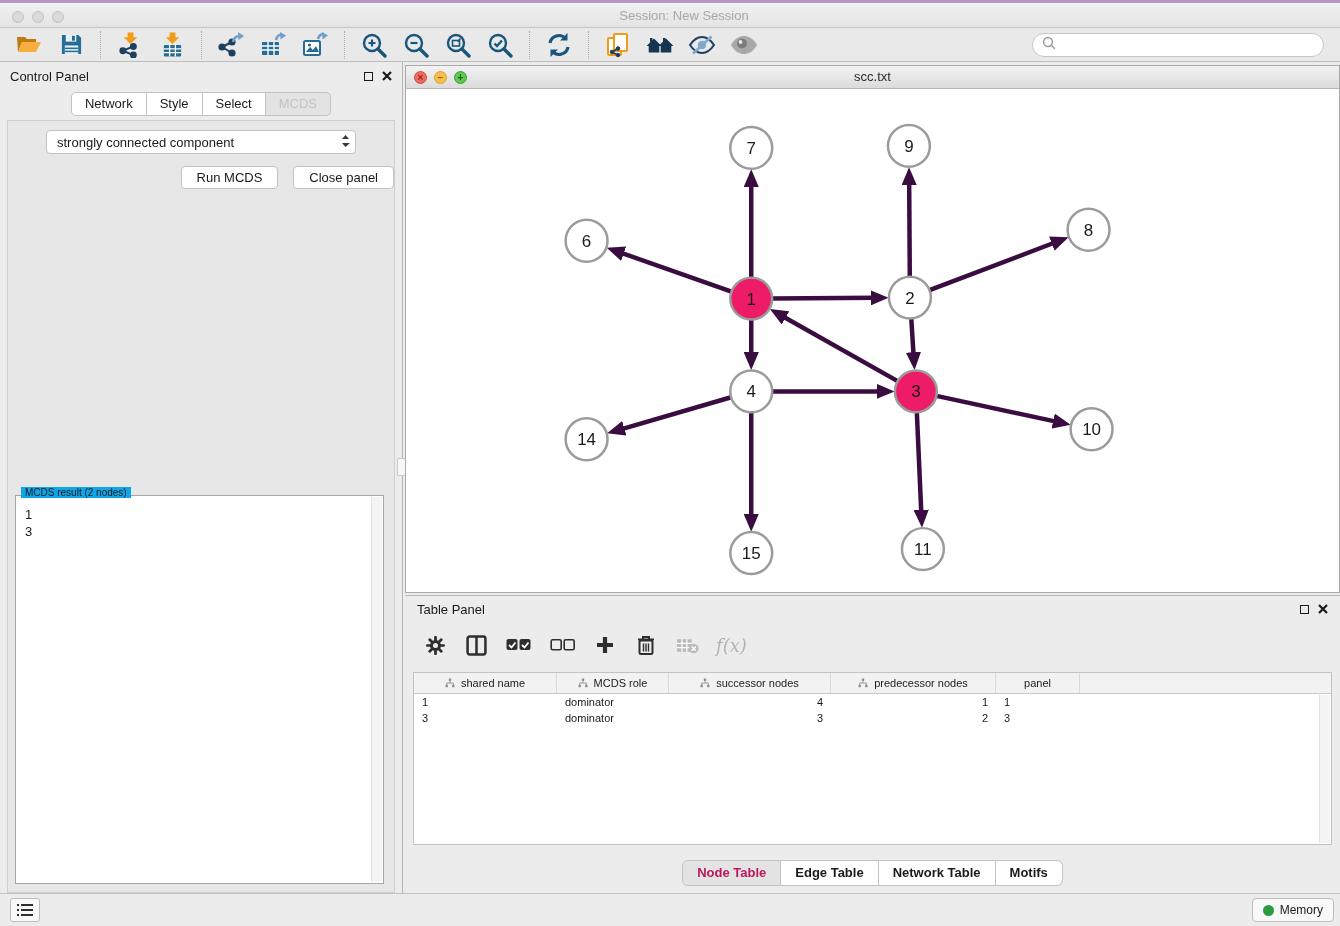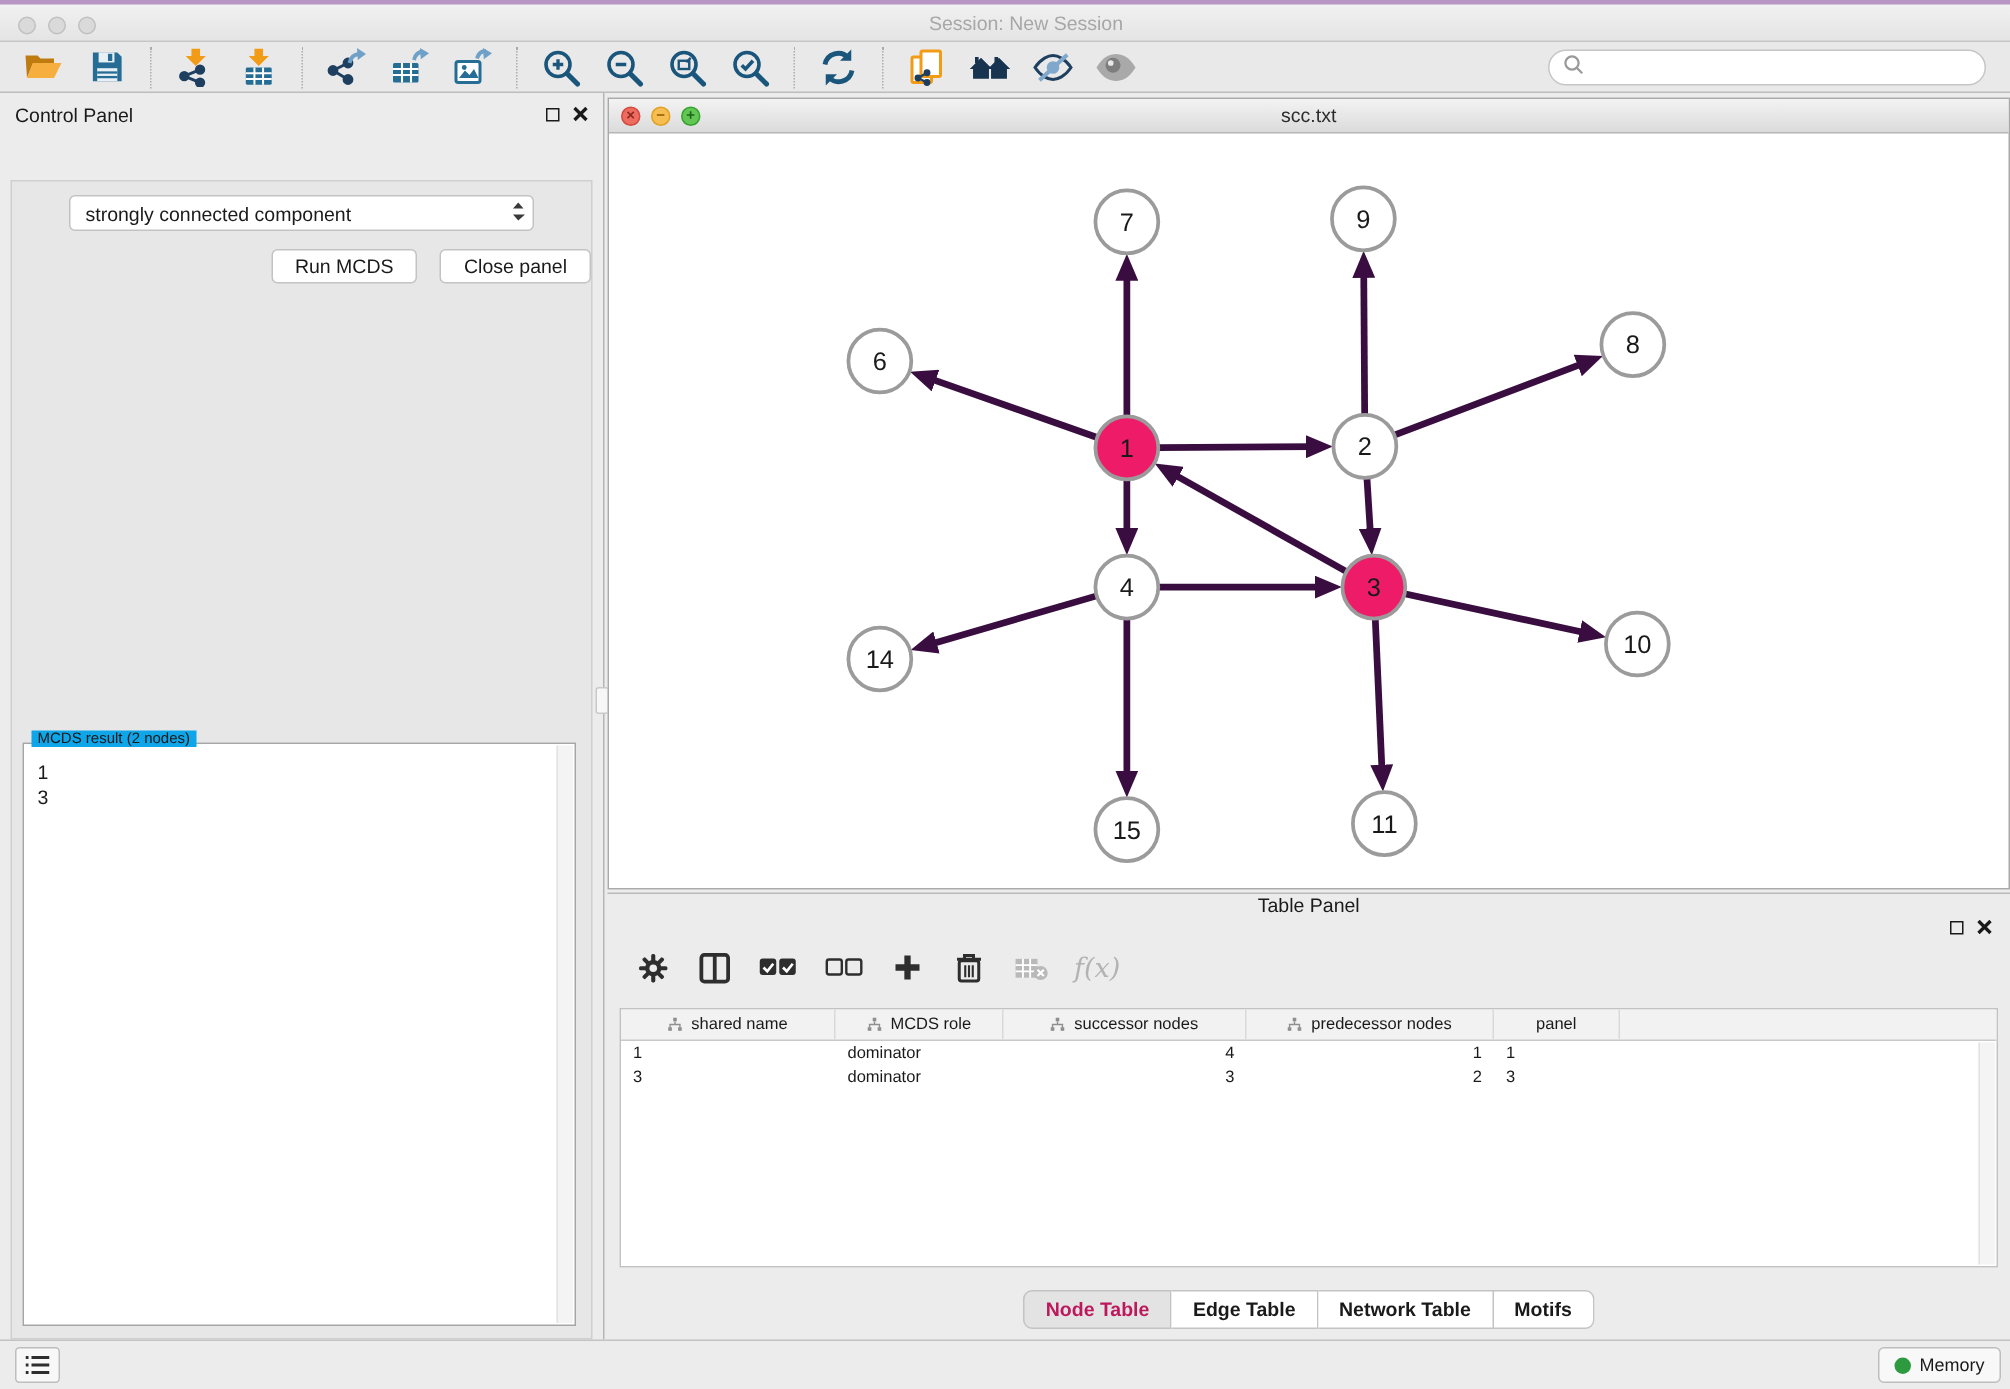--- a/index.html
+++ b/index.html
@@ -54,21 +54,21 @@
   .net-titlebar { height:23px; background:linear-gradient(#F3F3F3,#DBDBDB); border-bottom:1px solid #B5B5B5; position:relative; }
   .net-title { text-align:center; line-height:22px; font-size:13px; color:#2b2b2b; }
   .net-lights { position:absolute; top:5px; left:8px; display:flex; gap:7px; }
   .nlight { width:13px; height:13px; border-radius:50%; font-size:10px; font-weight:bold; line-height:12px; text-align:center; }
   .nlight.red { background:#EE6B60; border:1px solid #D2493E; color:#8E2B22; }
   .nlight.yellow { background:#F6BE50; border:1px solid #DFA023; color:#9A6003; }
   .nlight.green { background:#62C554; border:1px solid #35A42C; color:#1B6717; }
   .net-canvas { position:absolute; top:24px; left:0; right:0; bottom:0; }
   
   .table-panel { position:absolute; left:405px; top:595px; right:0; bottom:33px; background:#ECECEC; border-top:1px solid #BABABA; }
-  .tp-header { height:26px; display:flex; align-items:center; padding:0 12px;flex-direction:column; }
+  .tp-header { height:26px; display:flex; align-items:center; padding:0 12px; }
   .tp-toolbar { position:absolute; top:30px; left:10px; right:10px; height:38px; display:flex; align-items:center; gap:17px; padding:0 8px; }
   .tp-tool { display:flex; align-items:center; justify-content:center; min-width:24px; }
   .fx-label { font-family:"DejaVu Serif", serif; font-style:italic; font-size:18px; color:#B3B3B3; }
   .tp-table { position:absolute; left:8px; right:8px; top:76px; bottom:48px; background:#fff; border:1px solid #C2C2C2; overflow:hidden; }
   .t-headrow { display:flex; height:21px; background:#F2F2F2; border-bottom:1px solid #C9C9C9; }
   .t-hcell { display:flex; align-items:center; justify-content:center; gap:6px; font-size:11px;
     border-right:1px solid #D9D9D9; color:#1a1a1a; }
   .t-row { display:flex; height:16px; font-size:11px; align-items:center; }
   .t-cell { padding:0 8px; overflow:hidden; white-space:nowrap; }
   .al { text-align:left; } .ar { text-align:right; }
@@ -255,20 +255,26 @@
   <div class="cp-header">
     <span class="cp-title">Control Panel</span>
     <span class="panel-icons">
       <span class="float-box"></span>
       <span>
         <svg width="10" height="10" viewBox="0 0 10 10">
             <path d="M1 1l8 8M9 1l-8 8" stroke="#1a1a1a" stroke-width="2.2"></path>
           </svg>
       </span>
     </span>
+  </div>
+  <div class="cp-tabs">
+    <span class="cp-tab">Network</span>
+    <span class="cp-tab">Style</span>
+    <span class="cp-tab">Select</span>
+    <span class="cp-tab active">MCDS</span>
   </div>
   <div class="cp-content">
     <div class="dropdown">
       <span class="dd-label">strongly connected component</span>
       <span>
         <svg width="9" height="14" viewBox="0 0 9 14">
             <path d="M4.5 1L8 5H1z" fill="#3A3A3A"></path>
             <path d="M4.5 13L1 9h8z" fill="#3A3A3A"></path>
           </svg>
       </span>

